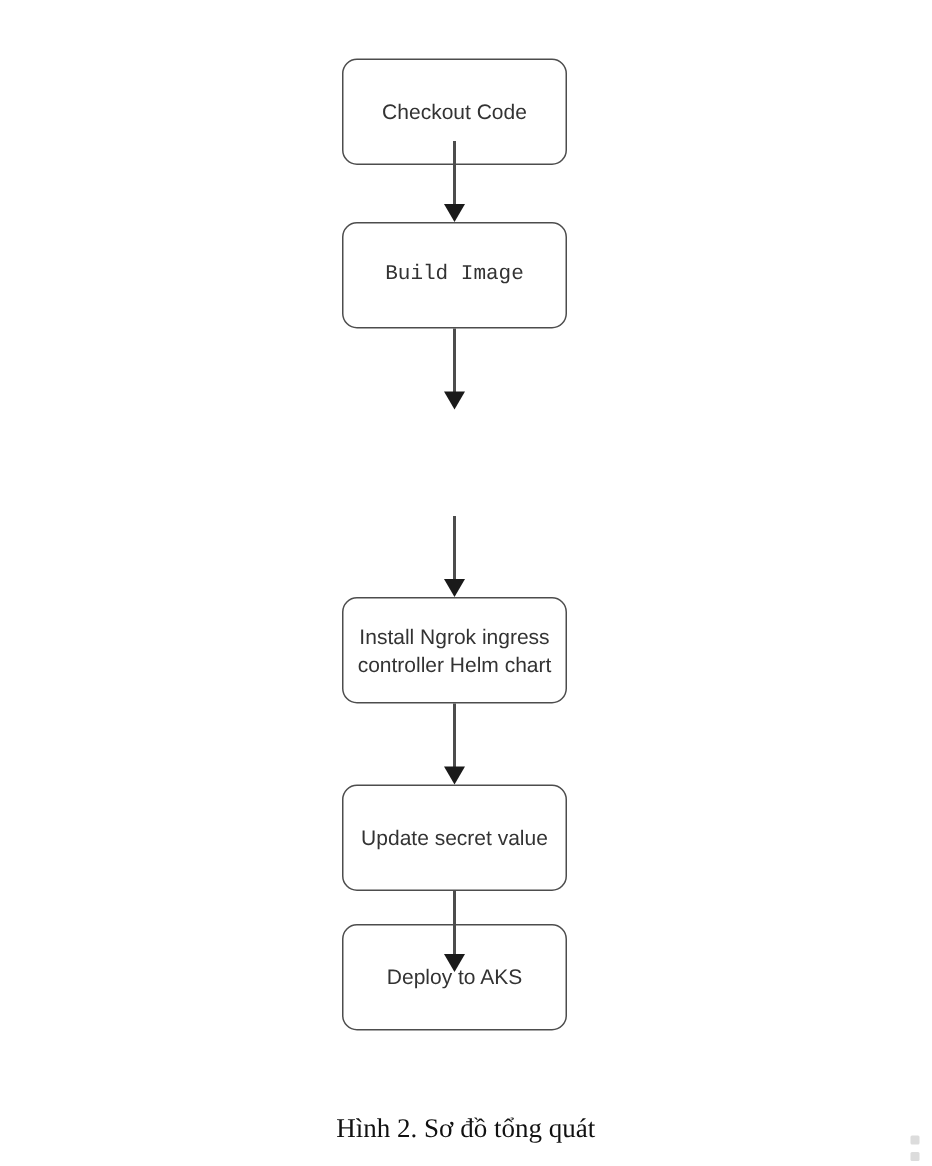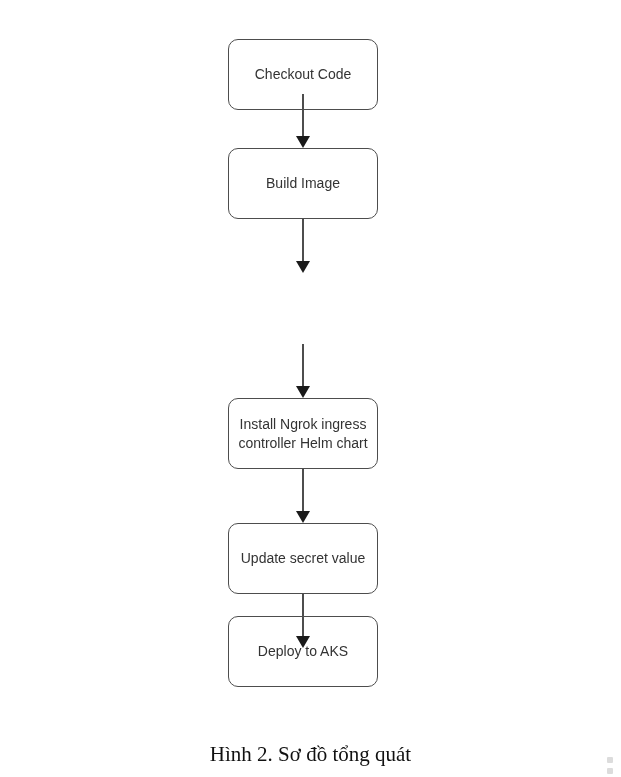--- a/index.html
+++ b/index.html
@@ -28,21 +28,21 @@
     display: flex;
     align-items: center;
     justify-content: center;
     text-align: center;
     font-size: 14px;
     line-height: 1.3;
     color: #333333;
     padding: 0 5px;
   }
   .n1 { top: 23px; margin-top: 16px; }
-  .n2 { top: 148px; }
+  .n2 { top: 148px; font-family: Liberation Mono, monospace; }
   .n3 { top: 273px; }
   .n4 { top: 398px; justify-content: flex-end; }
   .n5 { top: 523px; justify-content: center; }
   .n6 { top: 616px; }
 
   
   .connector-line {
     position: absolute;
     left: 302px;
     width: 2px;
@@ -72,21 +72,21 @@
   .a5 { top: 636px; }
 
   
   .caption {
     position: absolute;
     top: 742px;
     left: 0;
     width: 621px;
     text-align: center;
     font-family: "Liberation Serif", serif;
-    font-size: 21px;
+    font-size: 18px;
     color: #111111;
   }
 
   
   .artifact {
     position: absolute;
     left: 607px;
     width: 6px;
     height: 6px;
     background: #dcdcdc;

